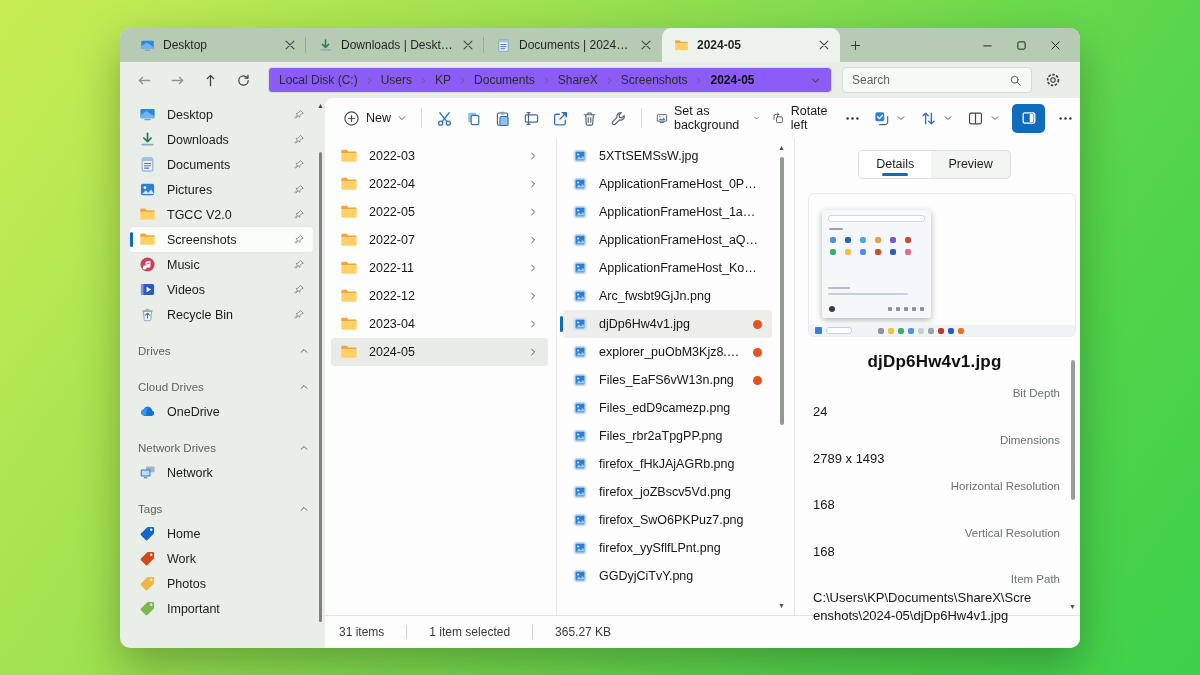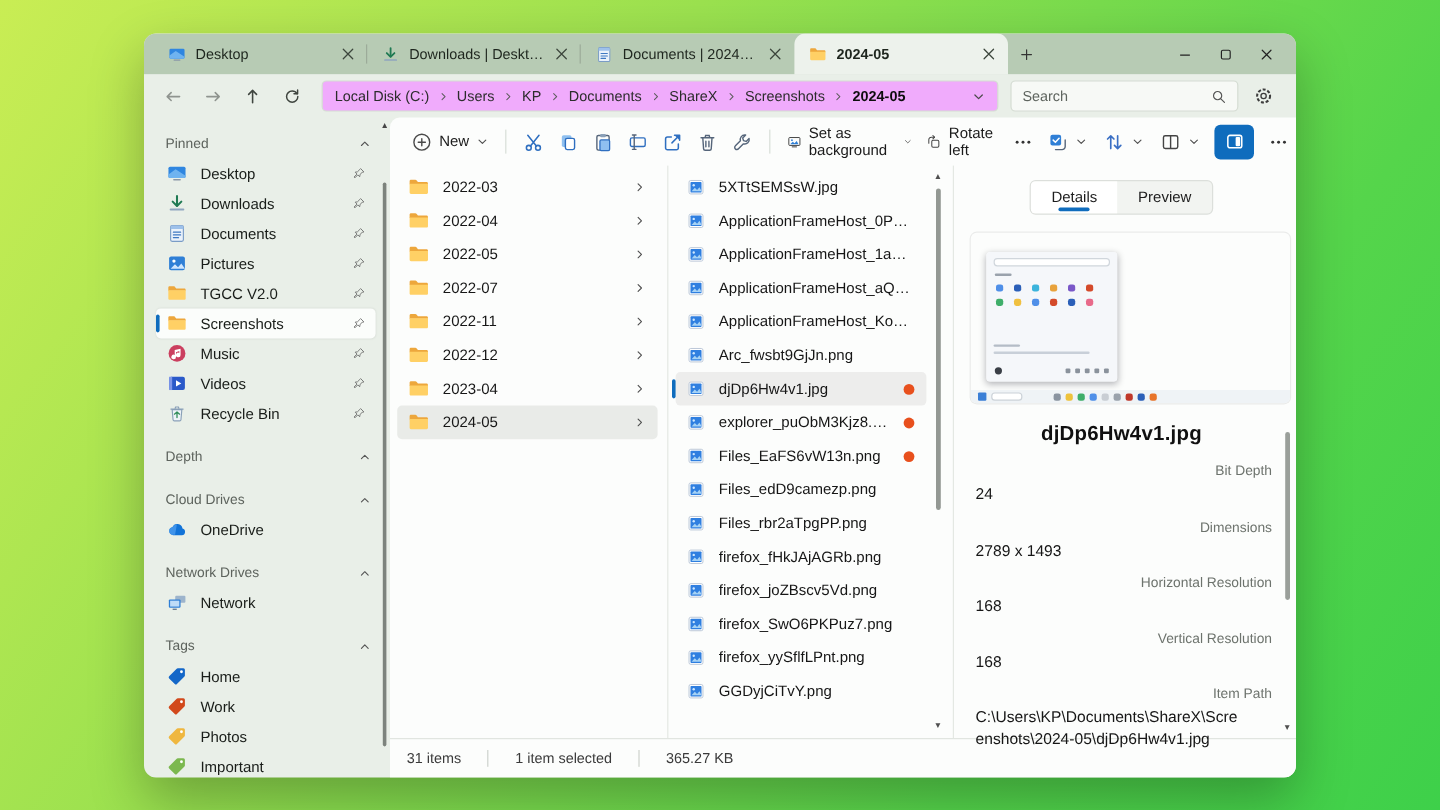--- a/index.html
+++ b/index.html
@@ -28,21 +28,21 @@
   .newtab { width:30px; display:flex; align-items:center; justify-content:center; }
   .newtab .ic { width:13px; height:13px; }
   .wincontrols { margin-left:auto; display:flex; align-items:center; padding-right:8px; }
   .wincontrols span { width:34px; height:100%; display:flex; align-items:center; justify-content:center; }
   .wincontrols .ic { width:13px; height:13px; color:#222; }
   
   .addressbar { height:36px; display:flex; align-items:center; padding:0 12px 0 10px; gap:4px; flex:0 0 auto; background:#e9efe8; }
   .navbtn { width:29px; height:28px; display:flex; align-items:center; justify-content:center; border-radius:4px; }
   .navbtn .ic { width:15px; height:15px; }
   .nav-dim { color:#8f948f; } .nav-dark { color:#3f453f; }
-  .breadcrumb { flex:1; height:26px; margin:0 6px; background:#f0abfc; border:1px solid #d5dcd3; border-radius:4px;
+  .breadcrumb { flex:1; height:26px; margin:0 6px; background:#8b5cf6; border:1px solid #d5dcd3; border-radius:4px;
     display:flex; align-items:center; padding:0 10px; gap:7px; font-size:12px; color:#2c2c2c; overflow:hidden; }
   .crumb { white-space:nowrap; }
   .crumb.current { font-weight:600; color:#0d0d0d; }
   .crumb-chev { width:9px; height:9px; color:#5c5c5c; flex:0 0 auto; }
   .bc-down { margin-left:auto; width:11px; height:11px; color:#4a4a4a; }
   .search { width:190px; height:26px; background:#f7f9f6; border:1px solid #d5dcd3; border-radius:4px;
     display:flex; align-items:center; padding:0 9px; font-size:12px; color:#5f655f; }
   .search .ph { flex:1; }
   .search .ic { width:13px; height:13px; color:#555; }
   .gearbtn { width:30px; height:28px; display:flex; align-items:center; justify-content:center; margin-left:2px; }
@@ -320,28 +320,20 @@
             <circle cx="8" cy="8" r="5.4" stroke-width="1.7" stroke-dasharray="2.5 1.5"></circle>
             <circle cx="8" cy="8" r="2.2" stroke-width="1.1"></circle>
           </svg>
         </span>
       </span>
   </div>
 
   <div class="main">
     <div class="sidebar">
       <div id="side-sections">
-  <div class="side-header">
-    <span>Pinned</span>
-    <span class="ic sh-chev">
-              <svg viewBox="0 0 16 16" fill="none" stroke="currentColor" stroke-width="1.5" stroke-linecap="round" stroke-linejoin="round">
-                <path d="M3.5 10L8 5.5 12.5 10"></path>
-              </svg>
-            </span>
-  </div>
 
   <div class="side-item">
     <span class="ic it-ic">
               <svg viewBox="0 0 16 16">
                 <rect x="1.3" y="2.8" width="13.4" height="8.8" rx="1.2" fill="#2f86e0"></rect>
                 <path d="M1.3 8.9l5.6-4.2 7.8 5.2v.5a1.2 1.2 0 01-1.2 1.2H2.5a1.2 1.2 0 01-1.2-1.2z" fill="#6fb3f0"></path>
                 <rect x="5" y="12.3" width="6" height="1.2" rx="0.5" fill="#8b98a8"></rect>
               </svg>
             </span>
     <span class="si-label">Desktop</span>
@@ -463,21 +455,21 @@
               </svg>
             </span>
     <span class="si-label">Recycle Bin</span>
     <span class="ic pin">
               <svg viewBox="0 0 16 16" fill="none" stroke="#5d5d5d" stroke-width="1.1" stroke-linecap="round" stroke-linejoin="round">
                 <path d="M10.3 2.3l3.4 3.4-2 .5-2.3 2.3-.4 2.6-2.1-2.1L3.6 12.3l-.9-.9 3.3-3.3L3.9 6l2.6-.4L8.8 3.3z"></path>
               </svg>
             </span>
   </div>
   <div class="side-header">
-    <span>Depth</span>
+    <span>Drives</span>
     <span class="ic sh-chev">
               <svg viewBox="0 0 16 16" fill="none" stroke="currentColor" stroke-width="1.5" stroke-linecap="round" stroke-linejoin="round">
                 <path d="M3.5 10L8 5.5 12.5 10"></path>
               </svg>
             </span>
   </div>
 
   <div class="side-header">
     <span>Cloud Drives</span>
     <span class="ic sh-chev">

